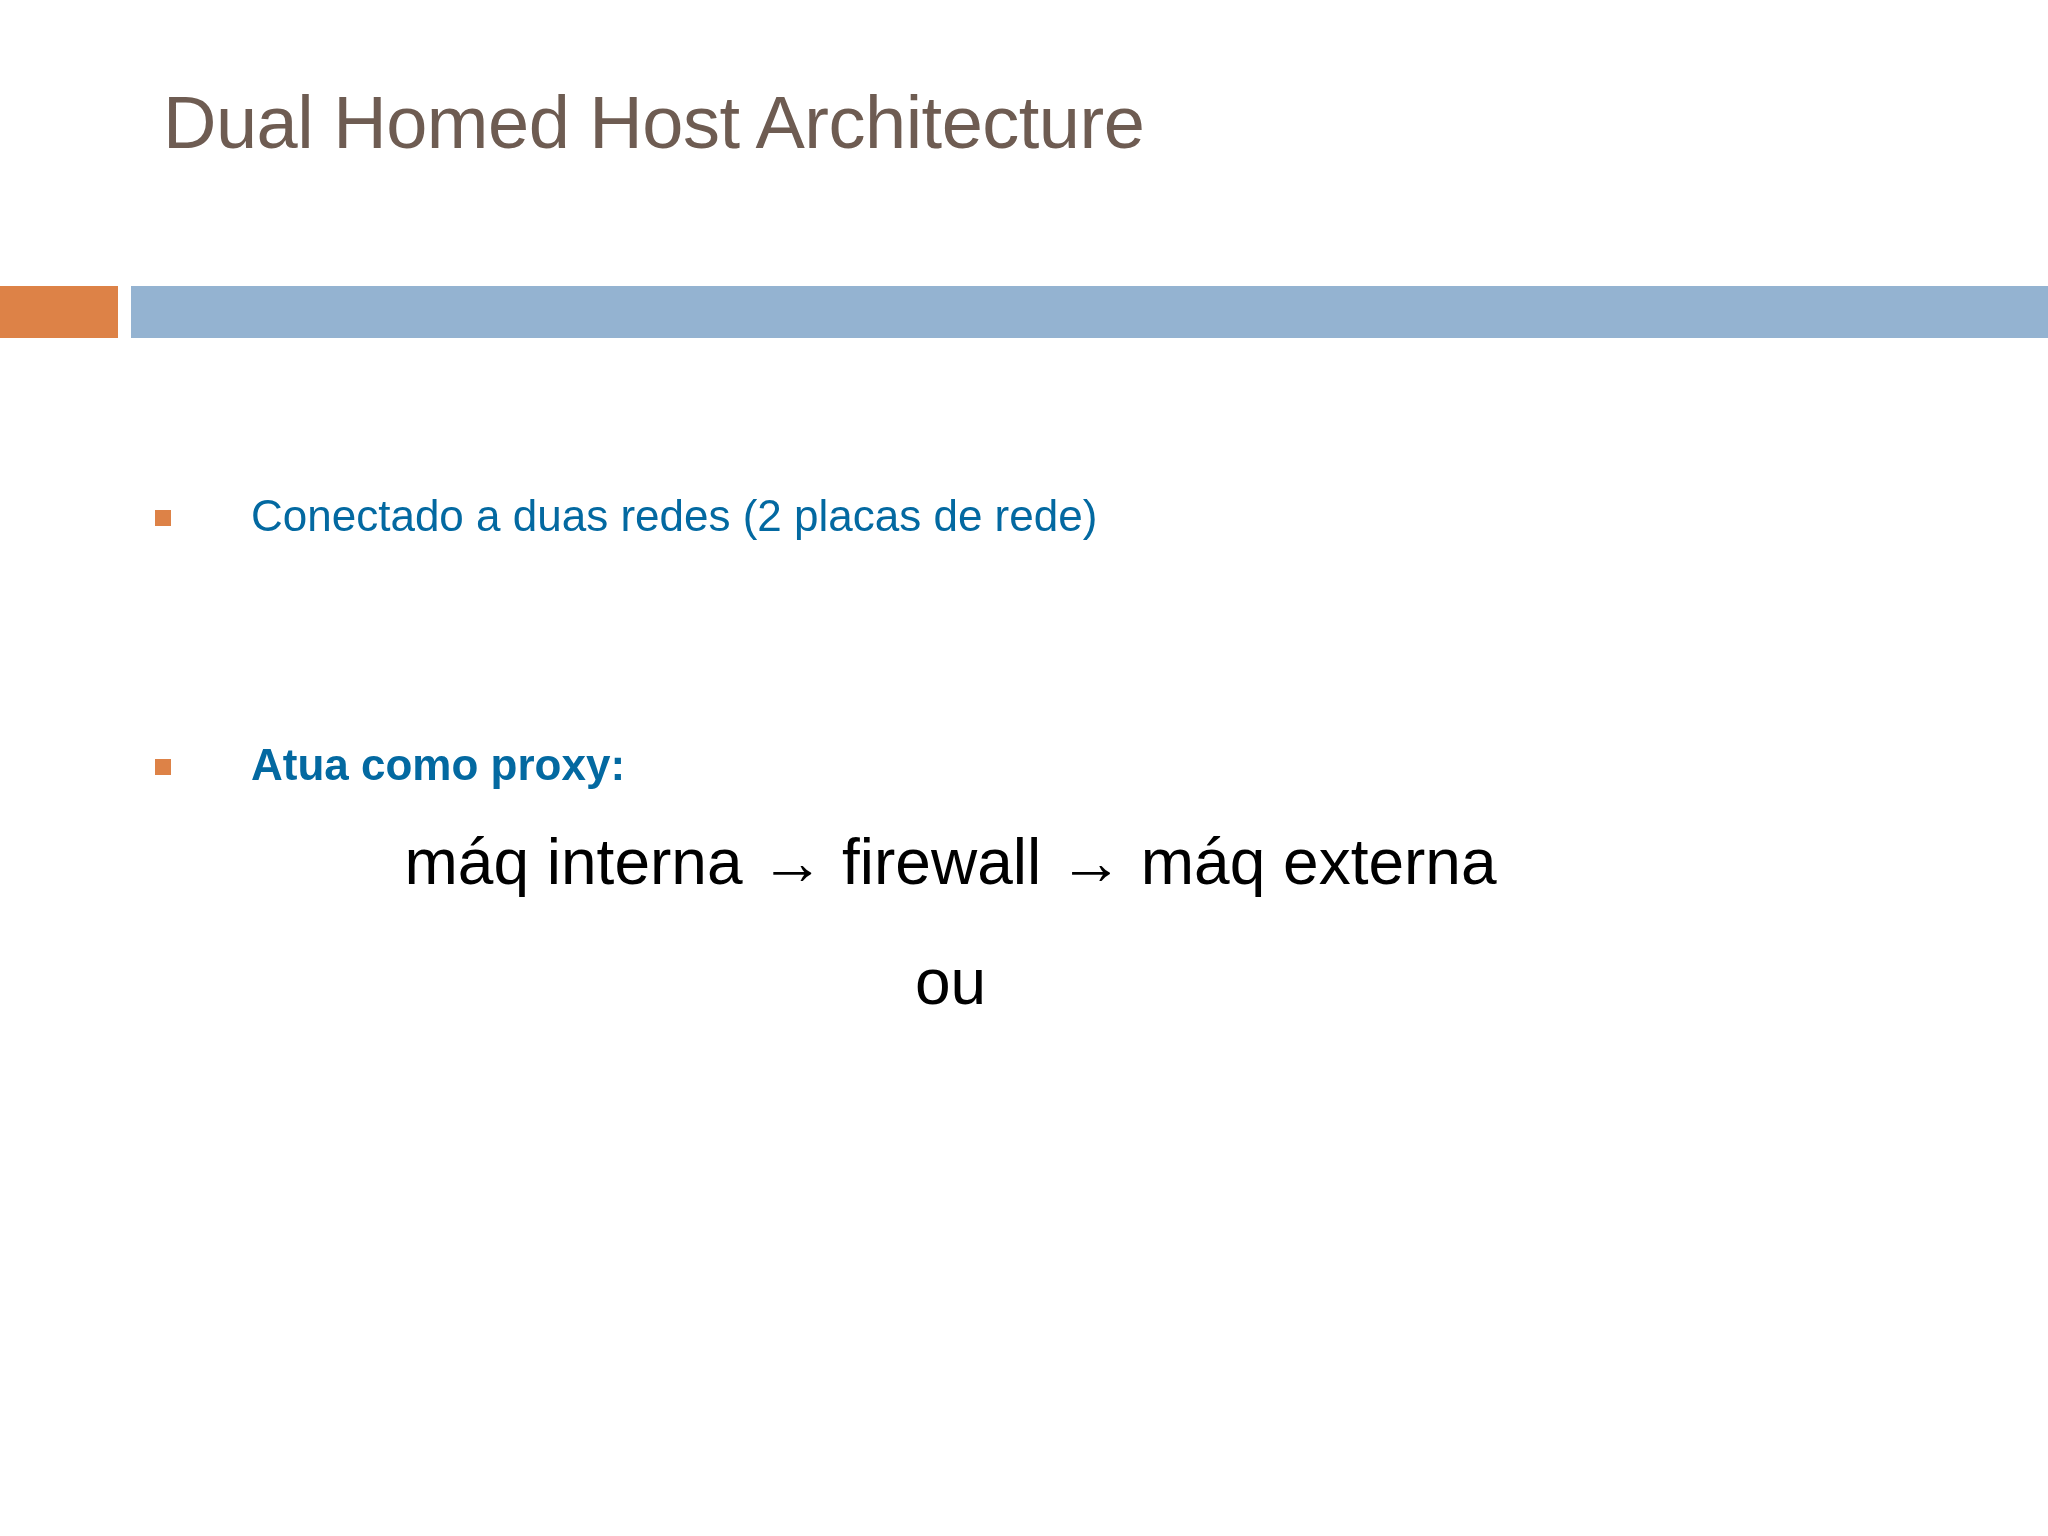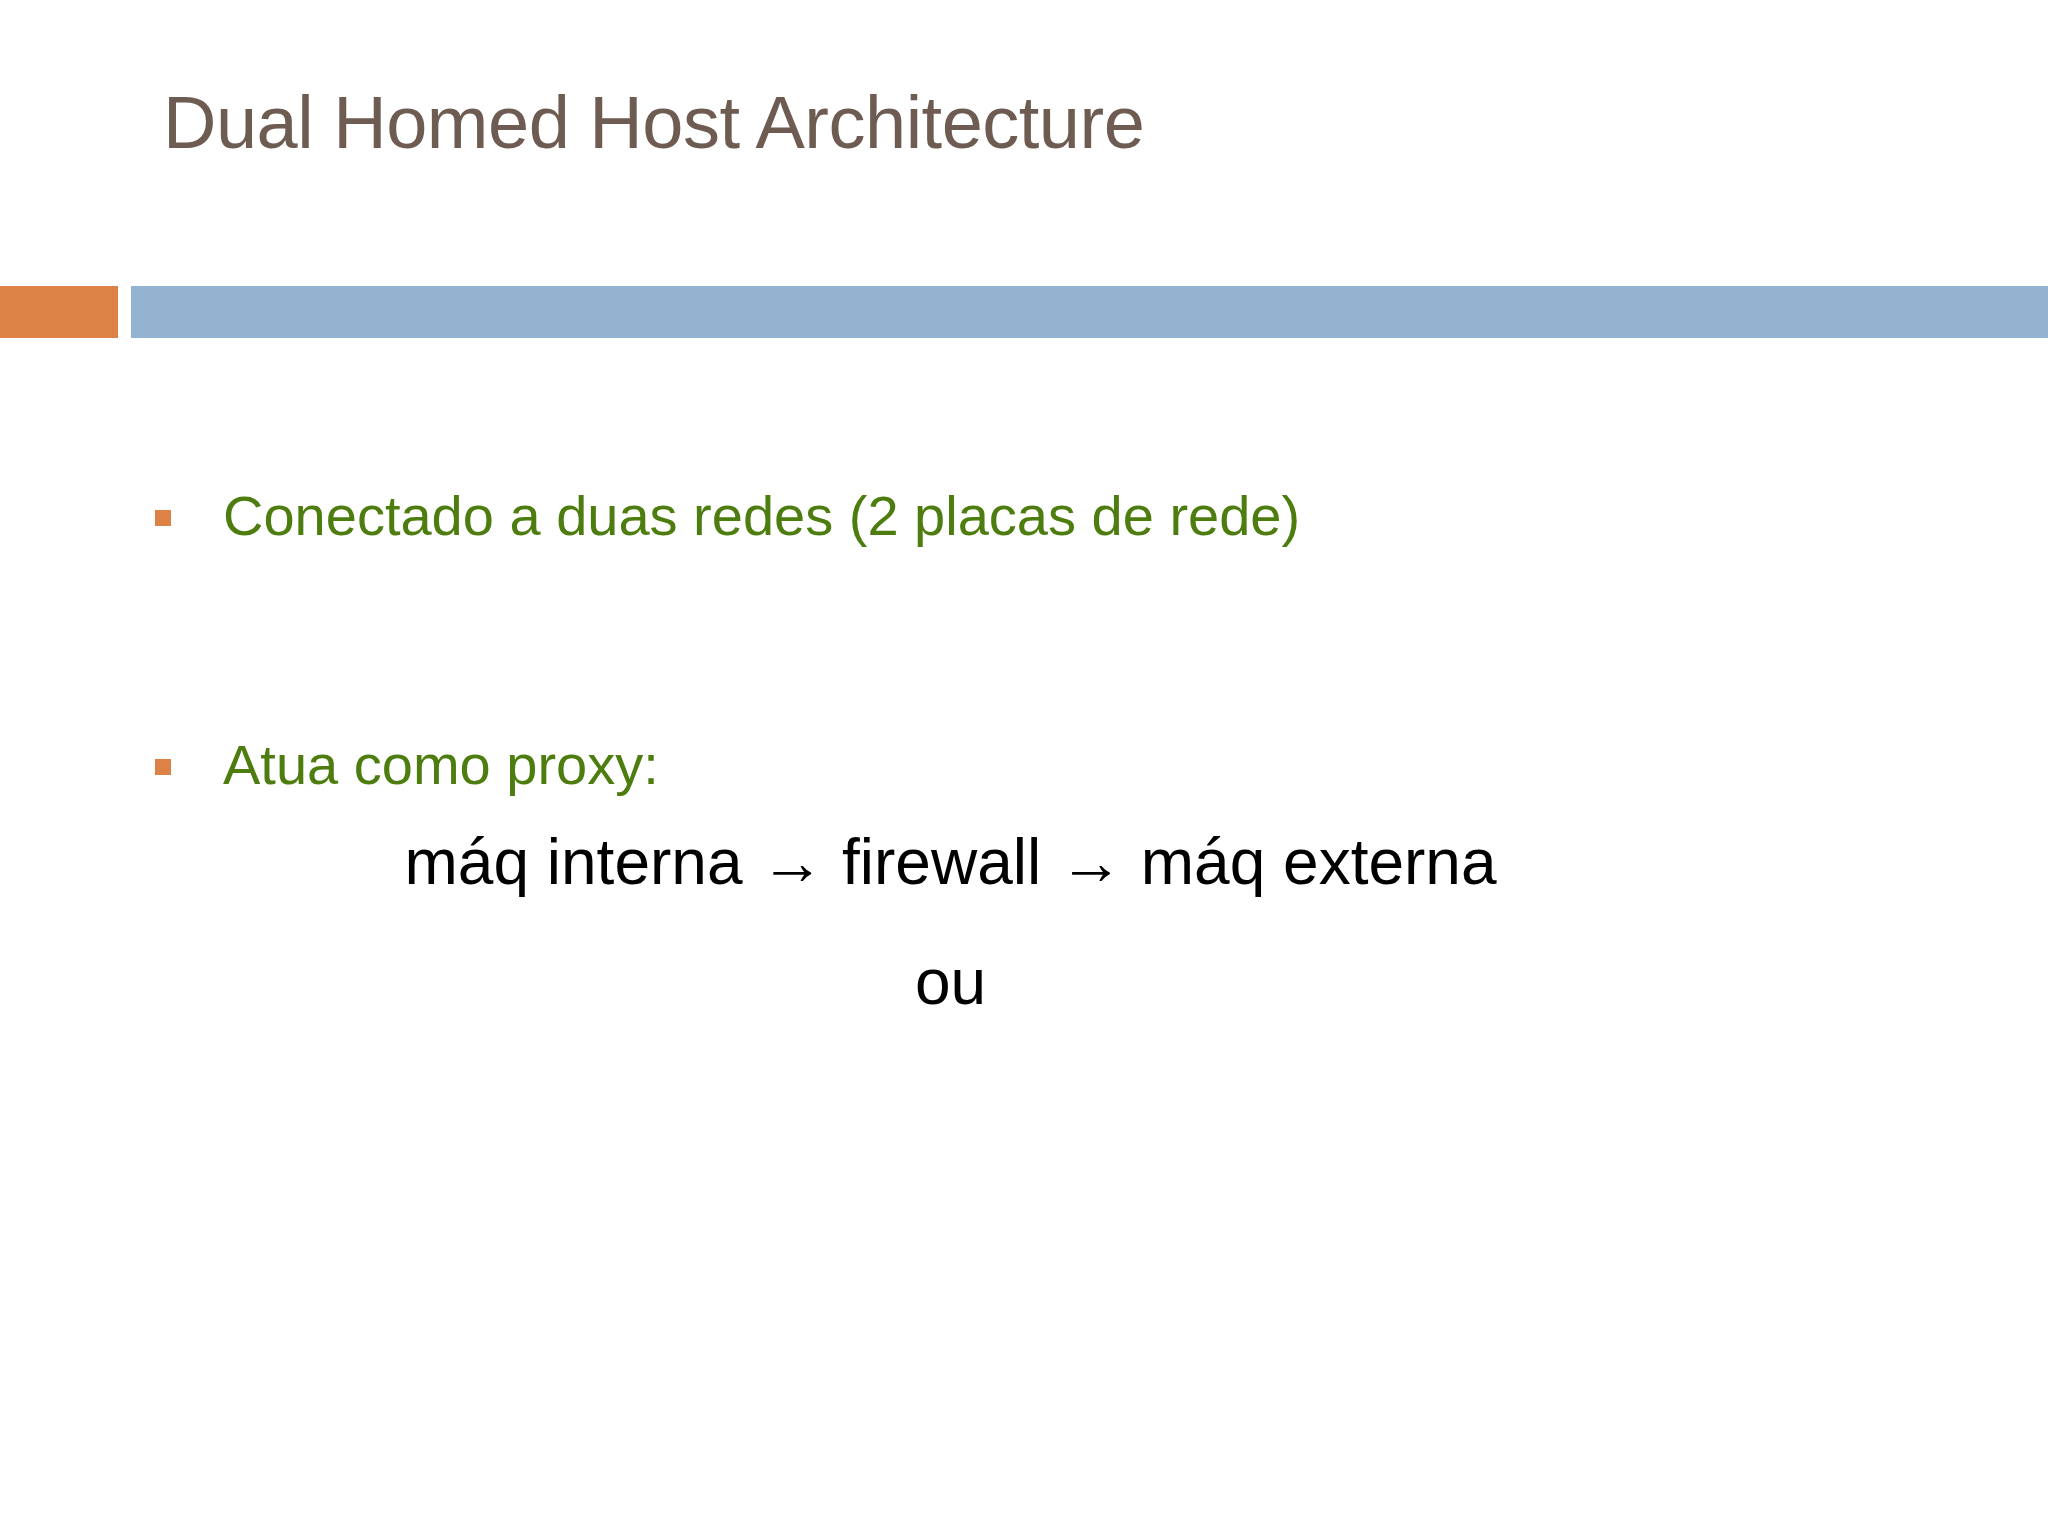--- a/index.html
+++ b/index.html
@@ -67,37 +67,37 @@
   }
 
   .bullet-row {
     position: absolute;
     left: 155px;
     width: 1800px;
     display: flex;
     align-items: flex-start;
   }
   .bullet-row.row-1 { top: 136px; }
-  .bullet-row.row-2 { top: 385px; }
+  .bullet-row.row-2 { top: 385px; font-weight: bold; }
 
   .bullet-marker {
     flex: 0 0 auto;
     width: 16px;
     height: 16px;
     background: #DD8247;
     margin-top: 36px;
     margin-right: 0;
   }
 
   .bullet-text {
     flex: 0 0 auto;
-    margin-left: 52px;
-    font-size: 56px;
+    margin-left: 80px;
+    font-size: 44px;
     line-height: 84px;
-    color: #4d7c0f;
+    color: #0369a1;
     white-space: nowrap;
   }
 
   .sub-line {
     position: absolute;
     left: 0;
     width: 1805px;
     text-align: center;
     font-size: 64px;
     line-height: 78px;

